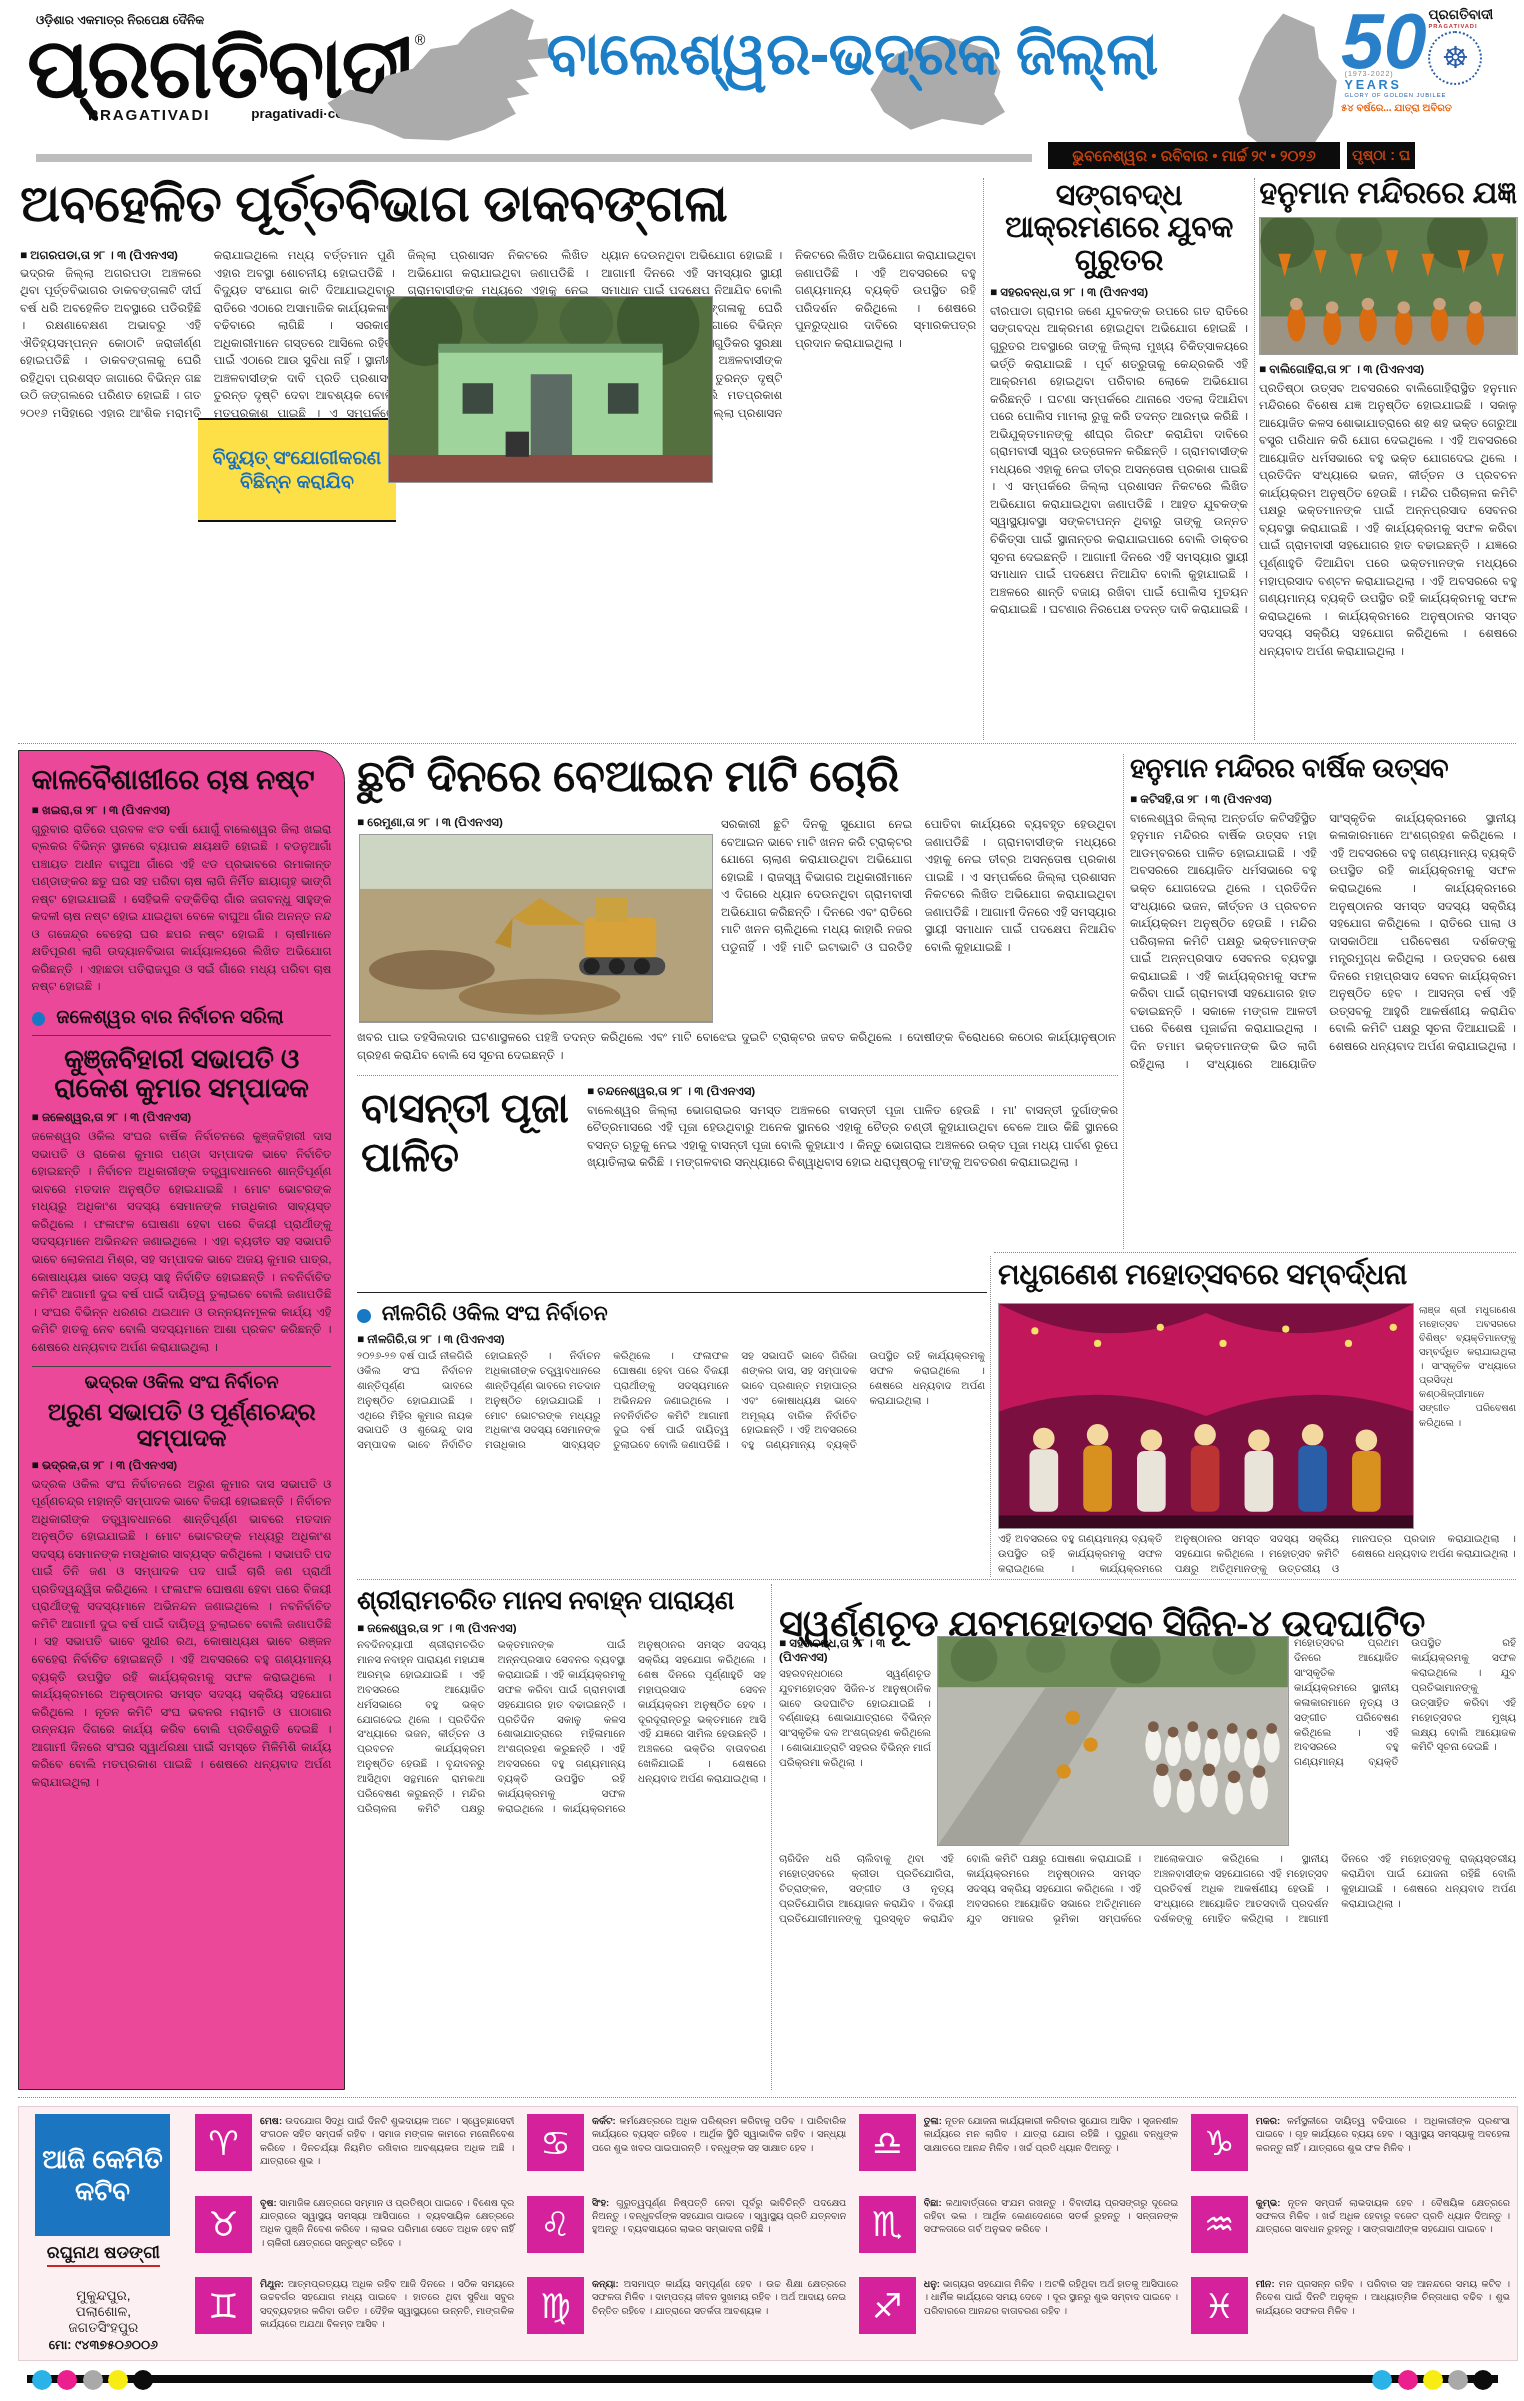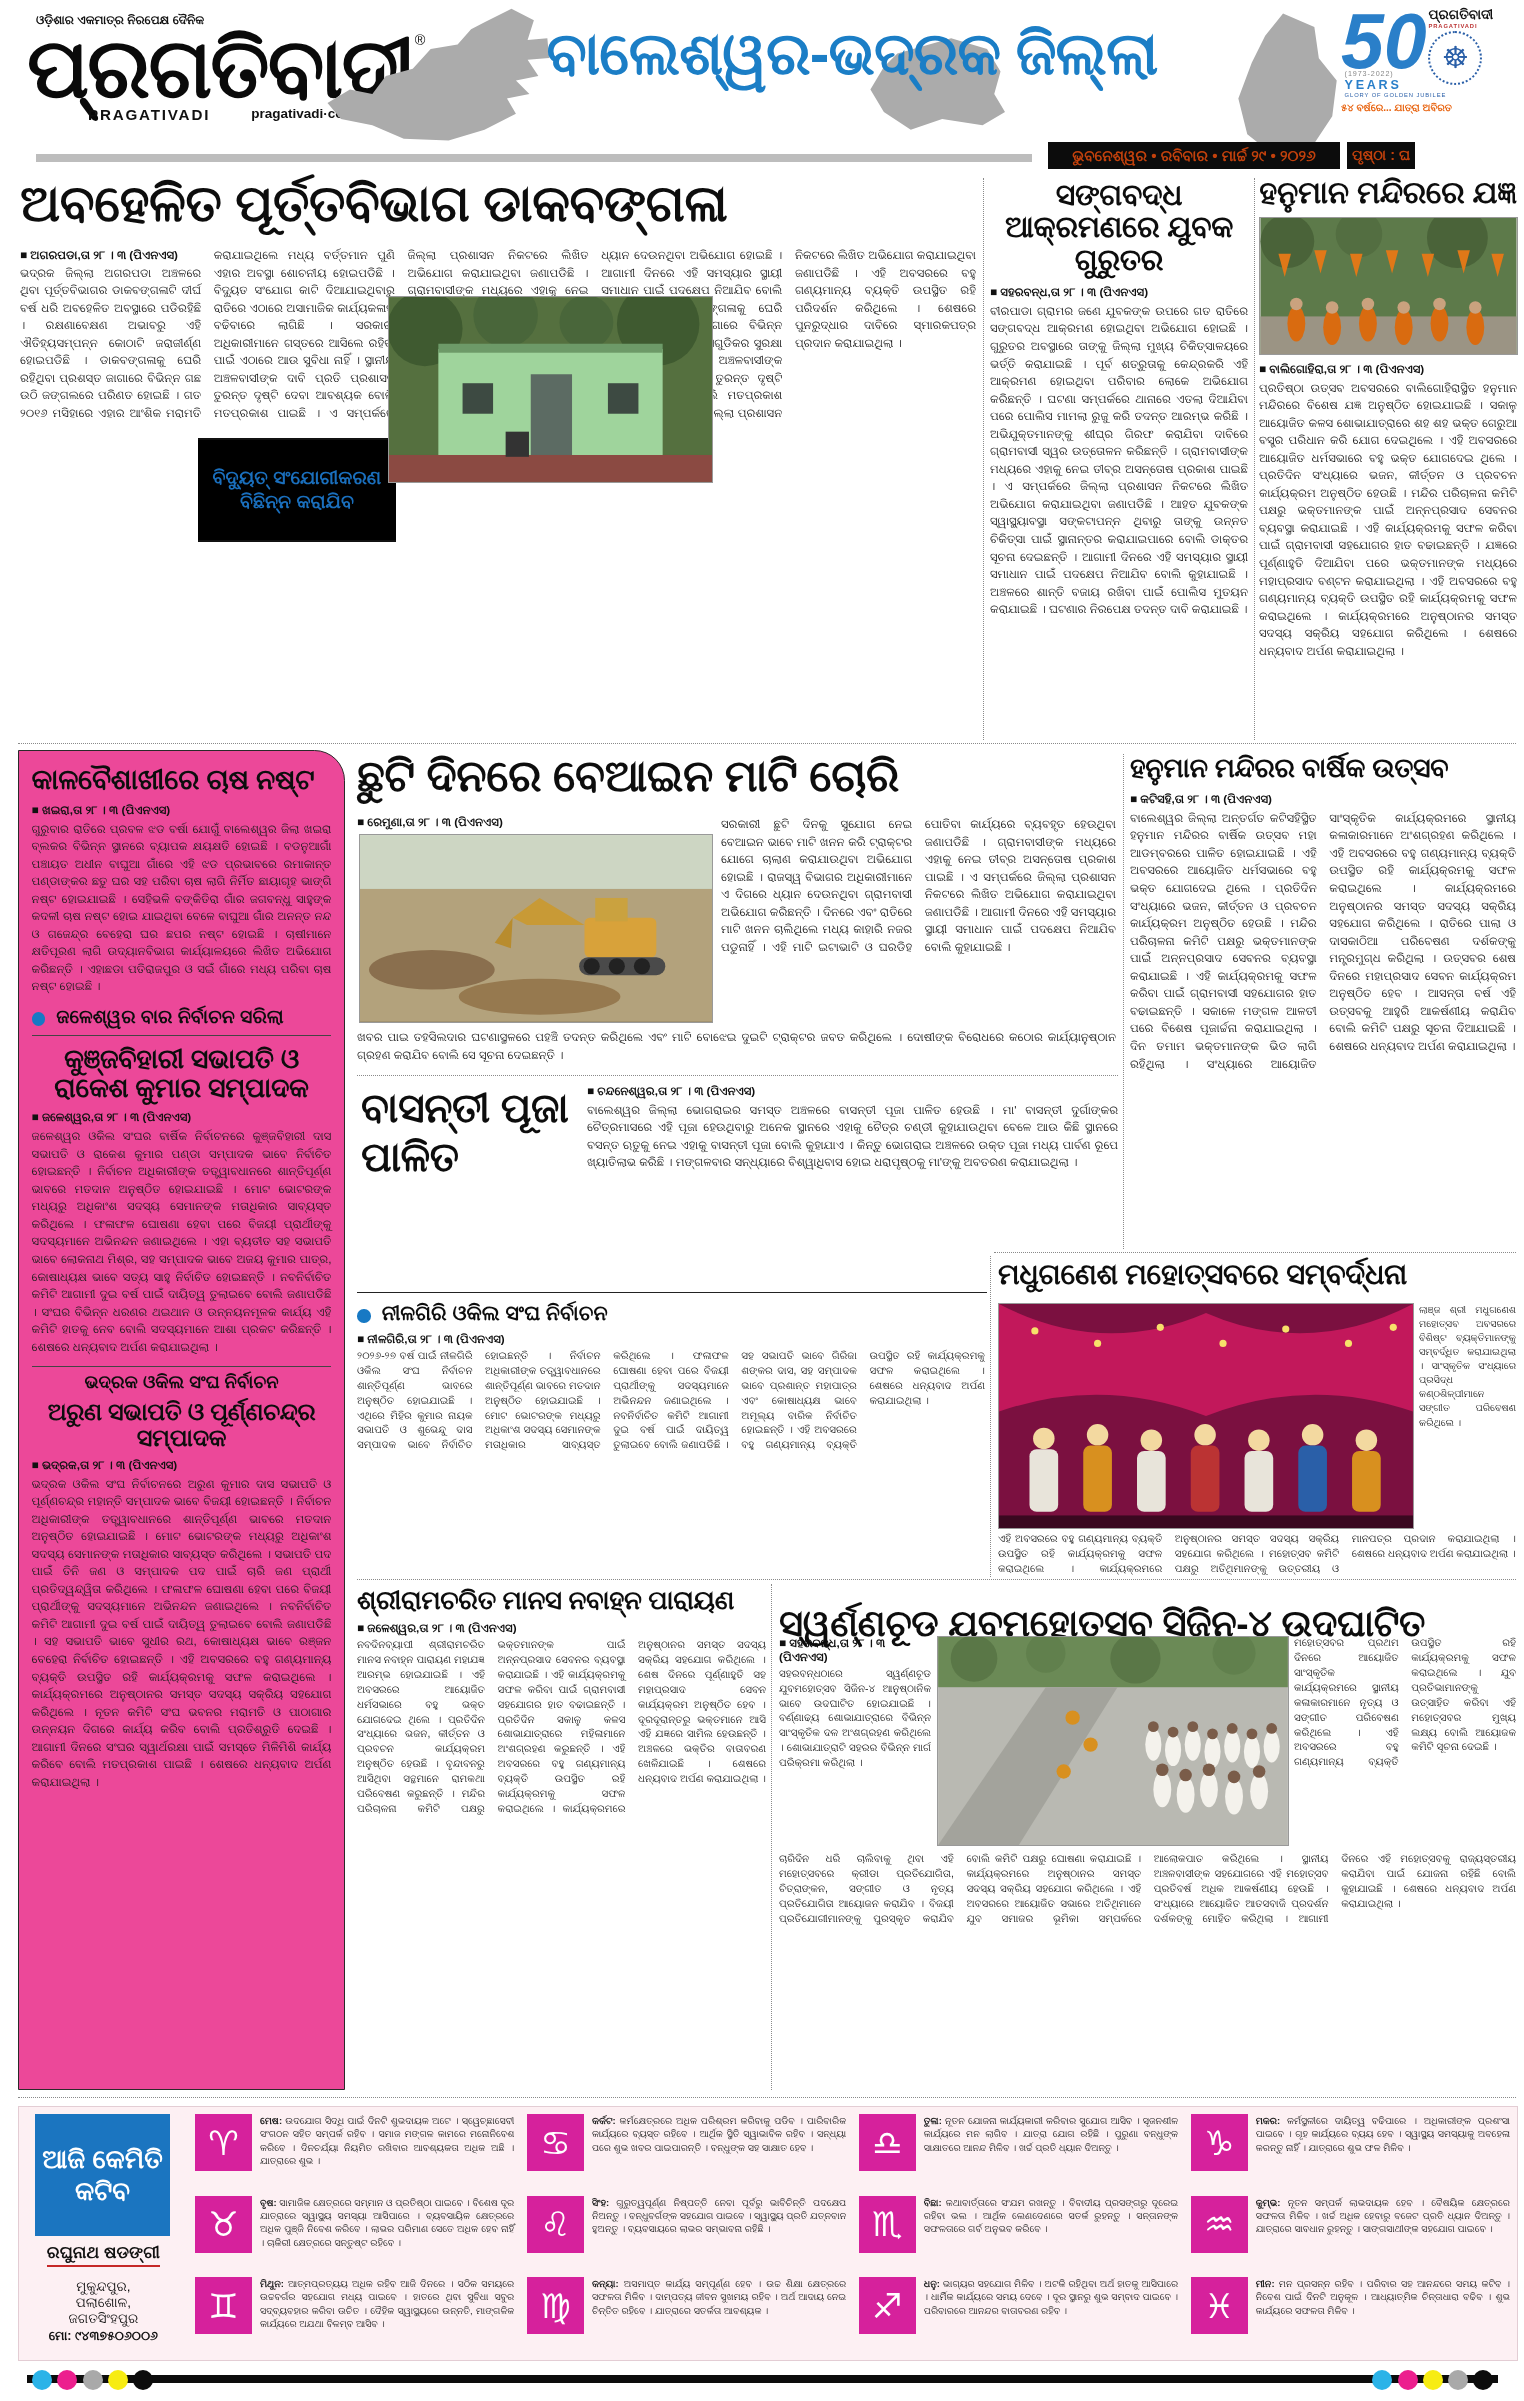--- a/index.html
+++ b/index.html
@@ -13,21 +13,21 @@
   .cols2{column-count:2;column-gap:12.6px;}
   .cols3{column-count:3;column-gap:12.6px;}
   .cols4{column-count:4;column-gap:12.6px;}
   .cols5{column-count:5;column-gap:12.6px;}
   .vdot{border-left:0.9px dotted #8a8a8a;width:0;}
   .hdot{border-top:0.9px dotted #8a8a8a;height:0;}
   .hsolid{border-top:1.3px solid #222;height:0;}
   .bullet-dot{display:inline-block;width:13.5px;height:13.5px;border-radius:50%;background:#1779c4;margin-right:7.2px;vertical-align:middle;}
   .subhead{font-size:19px;font-weight:800;color:#0d0d0d;}
   .photo{overflow:hidden;background:#ddd;border:0.9px solid #999;}
-  .inset-box{border-top:2.7px solid #111;border-bottom:2.7px solid #111;background:#000000;display:flex;align-items:center;justify-content:center;text-align:center;padding:7.2px 5.4px;margin-top:20px;}
+  .inset-box{border-top:2.7px solid #111;border-bottom:2.7px solid #111;background:#fde047;display:flex;align-items:center;justify-content:center;text-align:center;padding:7.2px 5.4px;}
   .inset-box .t{color:#1a6fbd;font-weight:800;font-size:19px;line-height:1.25;}
   .leftbox{background:#ec4899;border:1.8px solid #2a2a2a;border-radius:0 30.5px 0 0;padding:14.4px 12.6px;box-sizing:border-box;overflow:hidden;}
   .zcell{display:flex;gap:8px;align-items:flex-start;}
   .ztile{flex:0 0 57px;width:57px;height:57px;background:#d6219c;color:#fff;display:flex;align-items:center;justify-content:center;font-size:34px;}
   .ztext{font-size:9.5px;line-height:1.4;text-align:justify;color:#222;}
   .ztext b{font-weight:800;}
   .dot{border-radius:50%;position:absolute;}
   .masthead-logo{font-weight:900;font-size:83px;letter-spacing:-1.8px;line-height:1;color:#0a0a0a;}
   .banner-blue{color:#1b7ec6;font-weight:900;letter-spacing:-0.9px;}
   .datebar{background:#0c0c0c;color:#c2410c;font-weight:bold;display:flex;align-items:center;justify-content:center;}
@@ -328,21 +328,21 @@
     </svg>
   </div>
   <div class="abs bt-sm cols2" style="left:1294px;top:1636px;width:222px;height:206px;overflow:hidden;">ମହୋତ୍ସବର ପ୍ରଥମ ଦିନରେ ଆୟୋଜିତ ସାଂସ୍କୃତିକ କାର୍ଯ୍ୟକ୍ରମରେ ସ୍ଥାନୀୟ କଳାକାରମାନେ ନୃତ୍ୟ ଓ ସଙ୍ଗୀତ ପରିବେଷଣ କରିଥିଲେ । ଏହି ଅବସରରେ ବହୁ ଗଣ୍ୟମାନ୍ୟ ବ୍ୟକ୍ତି ଉପସ୍ଥିତ ରହି କାର୍ଯ୍ୟକ୍ରମକୁ ସଫଳ କରାଇଥିଲେ । ଯୁବ ପ୍ରତିଭାମାନଙ୍କୁ ଉତ୍ସାହିତ କରିବା ଏହି ମହୋତ୍ସବର ମୁଖ୍ୟ ଲକ୍ଷ୍ୟ ବୋଲି ଆୟୋଜକ କମିଟି ସୂଚନା ଦେଇଛି ।</div>
   <div class="abs bt-sm cols4" style="left:779px;top:1852px;width:737px;height:237px;overflow:hidden;">ଚାରିଦିନ ଧରି ଚାଲିବାକୁ ଥିବା ଏହି ମହୋତ୍ସବରେ କ୍ରୀଡା ପ୍ରତିଯୋଗିତା, ଚିତ୍ରାଙ୍କନ, ସଙ୍ଗୀତ ଓ ନୃତ୍ୟ ପ୍ରତିଯୋଗିତା ଆୟୋଜନ କରାଯିବ । ବିଜୟୀ ପ୍ରତିଯୋଗୀମାନଙ୍କୁ ପୁରସ୍କୃତ କରାଯିବ ବୋଲି କମିଟି ପକ୍ଷରୁ ଘୋଷଣା କରାଯାଇଛି । କାର୍ଯ୍ୟକ୍ରମରେ ଅନୁଷ୍ଠାନର ସମସ୍ତ ସଦସ୍ୟ ସକ୍ରିୟ ସହଯୋଗ କରିଥିଲେ । ଏହି ଅବସରରେ ଆୟୋଜିତ ସଭାରେ ଅତିଥିମାନେ ଯୁବ ସମାଜର ଭୂମିକା ସମ୍ପର୍କରେ ଆଲୋକପାତ କରିଥିଲେ । ସ୍ଥାନୀୟ ଅଞ୍ଚଳବାସୀଙ୍କ ସହଯୋଗରେ ଏହି ମହୋତ୍ସବ ପ୍ରତିବର୍ଷ ଅଧିକ ଆକର୍ଷଣୀୟ ହେଉଛି । ସଂଧ୍ୟାରେ ଆୟୋଜିତ ଆତସବାଜି ପ୍ରଦର୍ଶନ ଦର୍ଶକଙ୍କୁ ମୋହିତ କରିଥିଲା । ଆଗାମୀ ଦିନରେ ଏହି ମହୋତ୍ସବକୁ ରାଜ୍ୟସ୍ତରୀୟ କରାଯିବା ପାଇଁ ଯୋଜନା ରହିଛି ବୋଲି କୁହାଯାଇଛି । ଶେଷରେ ଧନ୍ୟବାଦ ଅର୍ପଣ କରାଯାଇଥିଲା ।</div>
 
   <div class="abs hdot" style="left:18px;top:2097px;width:1498px;"></div>
   <div class="abs" style="left:18px;top:2106px;width:1498px;height:253px;background:#fdf0f3;border:0.9px solid #e3cdd4;">
     <div class="abs" style="left:16px;top:7.2px;width:135px;height:122px;background:#1b75c0;color:#fff;display:flex;align-items:center;justify-content:center;text-align:center;font-weight:800;font-size:26px;line-height:1.25;padding:3.6px;box-sizing:border-box;">ଆଜି କେମିତି କଟିବ</div>
     <div class="abs center" style="left:5.4px;top:136px;width:158px;">
       <div style="font-weight:800;font-size:17px;border-bottom:2.7px solid #c62828;display:inline-block;padding-bottom:1.8px;">ରଘୁନାଥ ଷଡଙ୍ଗୀ</div>
-      <div style="font-size:13.5px;margin-top:12px;">ମୁକୁନ୍ଦପୁର,</div>
+      <div style="font-size:13.5px;margin-top:21px;">ମୁକୁନ୍ଦପୁର,</div>
       <div style="font-size:13.5px;">ପଲାଶୋଳ,</div>
       <div style="font-size:13.5px;">ଜଗତସିଂହପୁର</div>
       <div style="font-size:12.6px;font-weight:bold;margin-top:1.8px;">ମୋ: ୯୪୩୭୫୦୬୦୦୬</div>
     </div>
     <div class="abs" style="left:176px;top:7.2px;width:1315px;height:239px;display:grid;grid-template-columns:1fr 1fr 1fr 1fr;grid-auto-flow:column;grid-template-rows:1fr 1fr 1fr;column-gap:12.6px;row-gap:5.4px;">
       <div class="zcell">
           <div class="ztile">♈</div>
           <div class="ztext"><b>ମେଷ:</b> <span>ଉଦଯୋଗ ସିଦ୍ଧି ପାଇଁ ଦିନଟି ଶୁଭଦାୟକ ଅଟେ । ସ୍ୱେଚ୍ଛାସେବୀ ସଂଗଠନ ସହିତ ସମ୍ପର୍କ ରହିବ । ସମାଜ ମଙ୍ଗଳ କାମରେ ମନୋନିବେଶ କରିବେ । ଦିନଚର୍ଯ୍ୟା ନିୟମିତ ରଖିବାର ଆବଶ୍ୟକତା ଅଧିକ ଅଛି । ଯାତ୍ରାରେ ଶୁଭ ।</span></div>
         </div>
       <div class="zcell">

